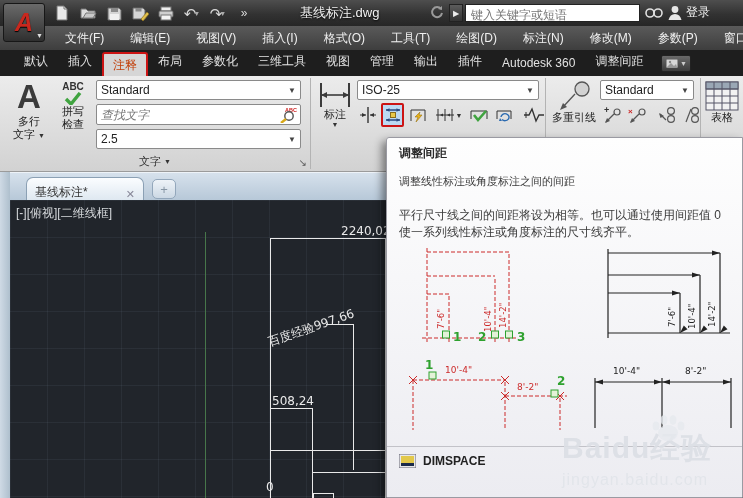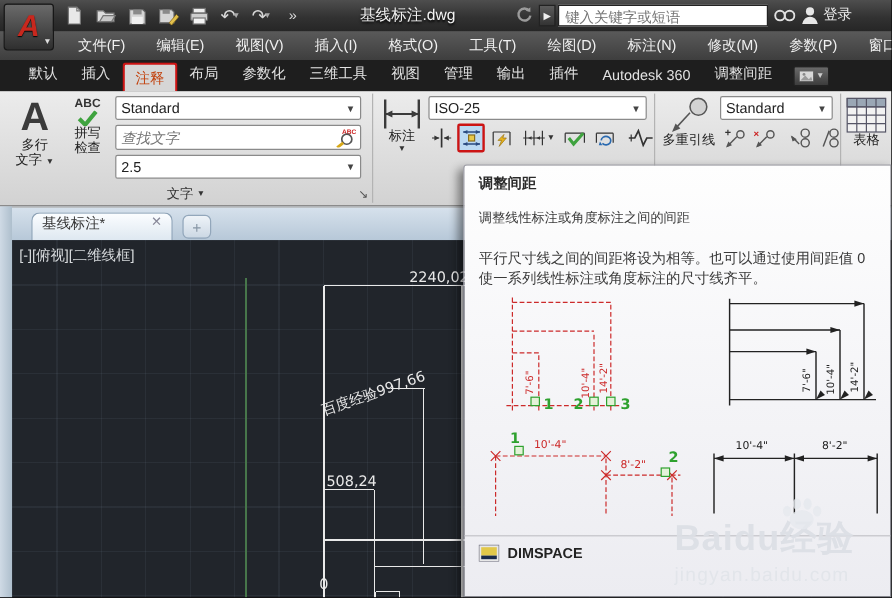--- a/index.html
+++ b/index.html
@@ -73,21 +73,21 @@
   .sicon { width:23px; height:24px; border:1px solid transparent; border-radius:2px;
     display:flex; align-items:center; justify-content:center; }
   .sicon.hl { background:#bcd9f2; border:2px solid #cc1414; }
   .icon-row { position:absolute; display:flex; align-items:center; gap:2px; }
 
   
   .filetabbar { position:absolute; left:0; top:172px; width:743px; height:28px;
     background:linear-gradient(#d6e1ec,#b7c8d8); border-top:1px solid #eef3f8; }
   .filetab { position:absolute; left:26px; top:4px; width:118px; height:24px;
     background:linear-gradient(#fbfdff,#dde7f0); border:1px solid #8ba0b4; border-bottom:none;
-    border-radius:7px 7px 0 0; display:flex; align-items:flex-start; padding:0 8px; gap:8px; }
+    border-radius:7px 7px 0 0; display:flex; align-items:flex-end; padding:0 8px; gap:8px; }
   .filetab .t { font-size:12px; color:#333; flex:1; }
   .filetab .x { font-size:11px; color:#889; }
   .newtab { position:absolute; left:152px; top:6px; width:24px; height:20px;
     background:linear-gradient(#eef3f8,#ccd8e4); border:1px solid #93a7bb; border-radius:5px;
     color:#8796a5; font-size:13px; display:flex; align-items:center; justify-content:center; }
 
   
   .canvas { position:absolute; left:10px; top:200px; width:733px; height:298px;
     background:#21252b;
     background-image:

